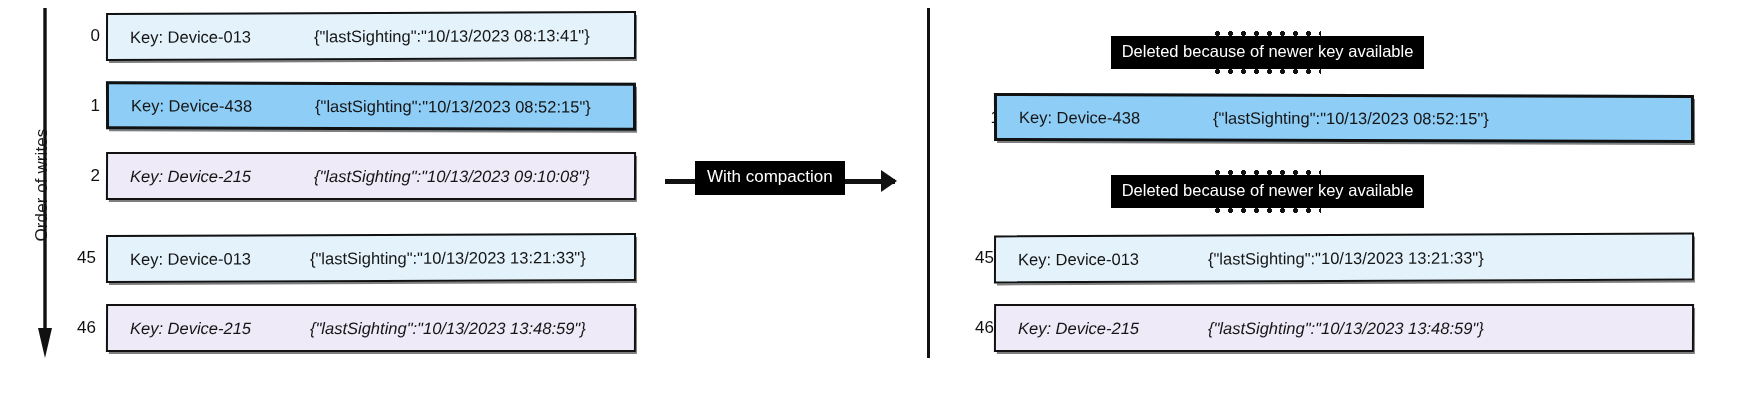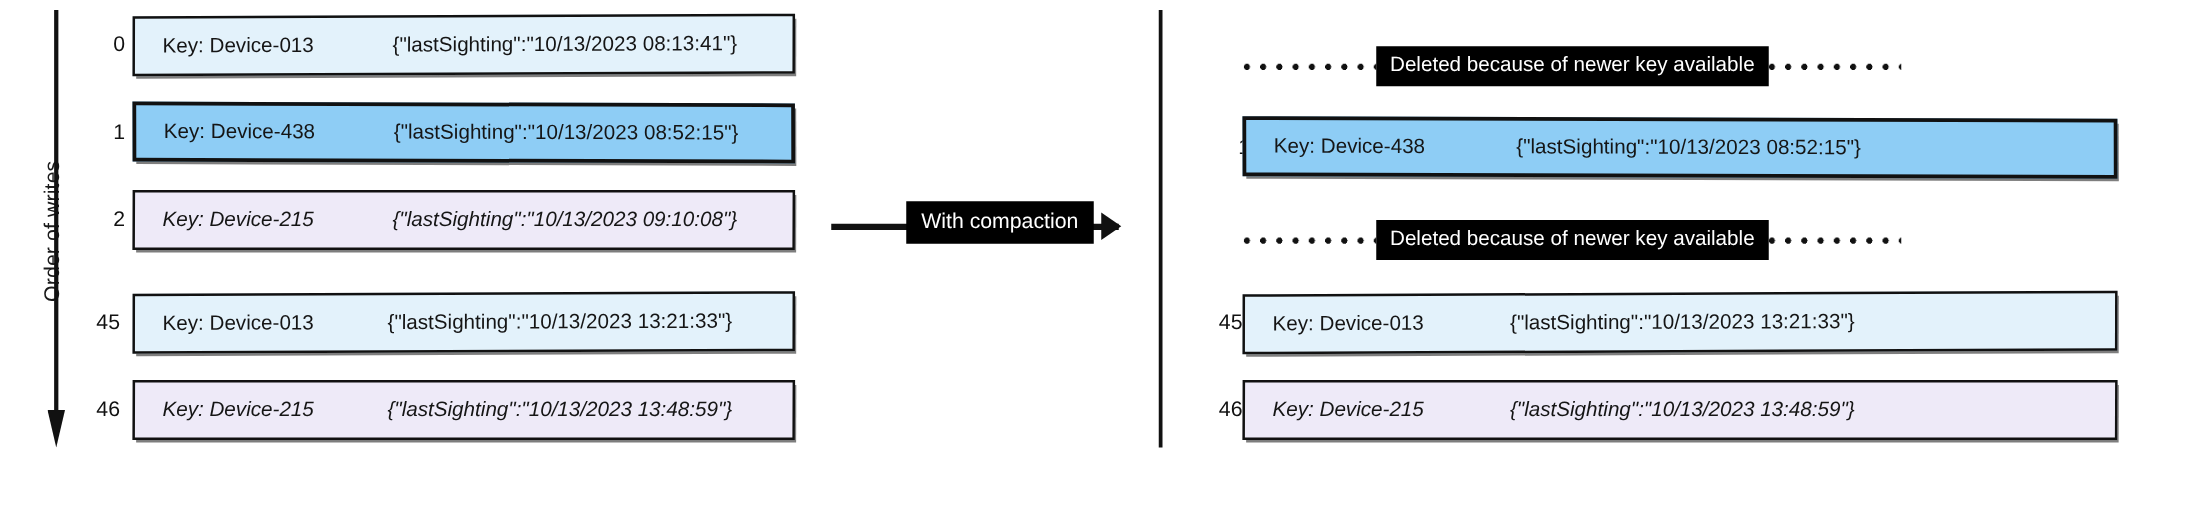--- a/index.html
+++ b/index.html
@@ -120,29 +120,29 @@
   .transform-chip {
     position: absolute;
     left: 30px;
     top: 1px;
     padding: 4px 12px 5px;
     background: #000;
     color: #fff;
     font-size: 17px;
     line-height: 1.45;
     white-space: nowrap;
-    margin-left: 30px;
   }
 
   
   .deleted {
     position: absolute;
     height: 44px;
     display: flex;
     align-items: center;
+    flex-direction: column;
   }
   .dots {
     flex: 0 0 auto;
     height: 5px;
     background-image: radial-gradient(circle at 2.5px 2.5px, #111 2.4px, transparent 2.6px);
     background-size: 13px 5px;
     background-repeat: repeat-x;
   }
   .deleted-chip {
     background: #000;

